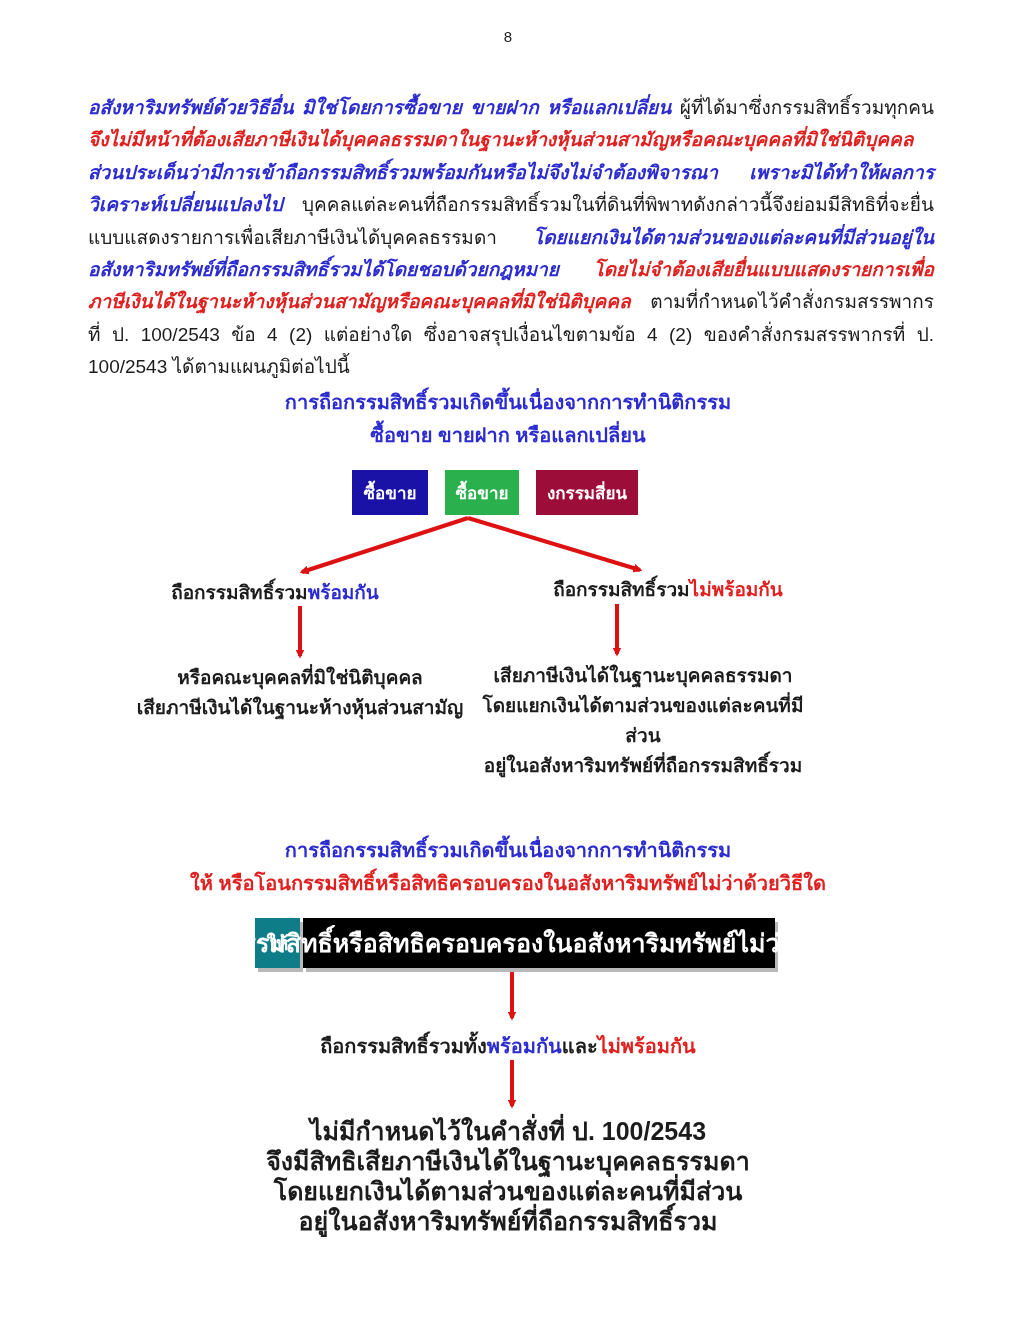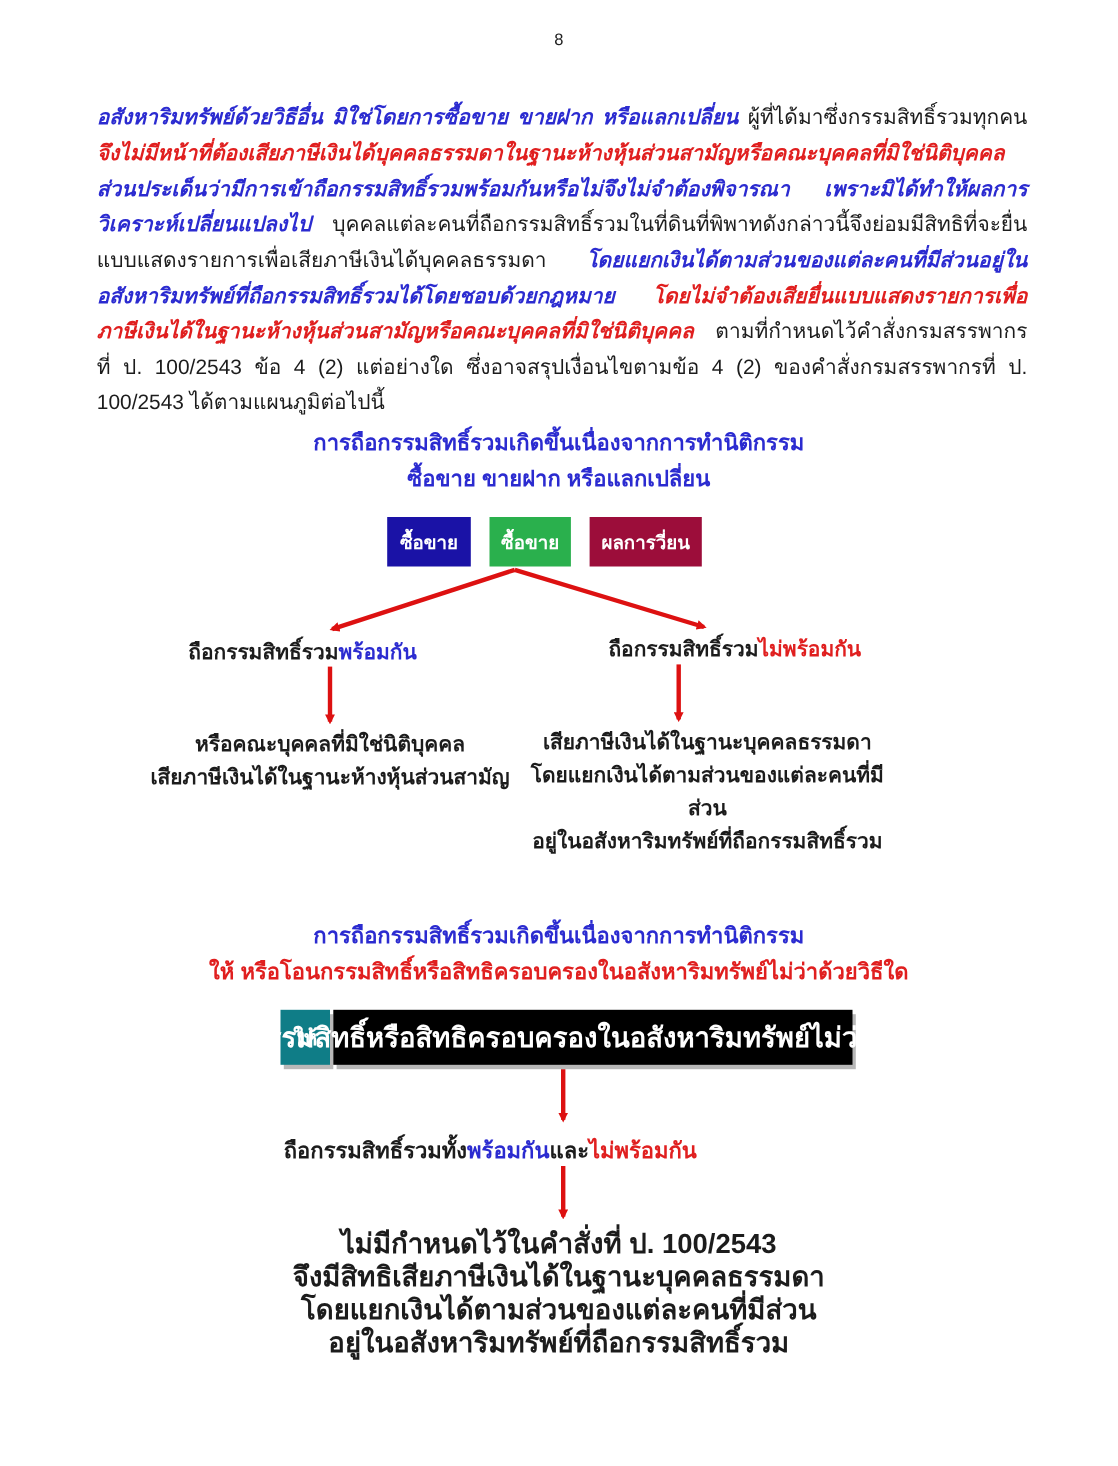--- a/index.html
+++ b/index.html
@@ -48,21 +48,21 @@
   .result-right{left:468px; top:661px; width:350px;}
 
   .bar2{position:absolute; top:918px; height:50px; display:flex; align-items:center;
     justify-content:center; color:#fff; font-weight:bold;
     box-shadow:3px 4px 0 rgba(125,125,125,.55);}
   .bar-give{left:255px; width:45px; background:var(--box-teal); font-size:19px;}
   .bar-transfer{left:303px; width:472px; background:var(--box-black);
     font-size:25px; white-space:nowrap;}
 
   .mid-line{position:absolute; left:258px; top:1030px; width:500px;
-    text-align:left; font-size:20px; font-weight:600; white-space:nowrap;}
+    text-align:center; font-size:20px; font-weight:600; white-space:nowrap;}
   .final{position:absolute; left:258px; top:1116px; width:500px;
     text-align:center; font-size:25px; font-weight:600; line-height:30px;}
 
   svg.arrows{position:absolute; left:0; top:0; pointer-events:none;}
   .arrow-stroke{stroke:var(--arrow-red); stroke-width:4; fill:none;}
   .arrow-fill{fill:var(--arrow-red);}
 </style>
 </head>
 <body>
 
@@ -71,21 +71,21 @@
   <div class="page-number">8</div>
 
   <p class="para"><span class="seg-blue">อสังหาริมทรัพย์ด้วยวิธีอื่น มิใช่โดยการซื้อขาย ขายฝาก หรือแลกเปลี่ยน </span><span class="seg-black">ผู้ที่ได้มาซึ่งกรรมสิทธิ์รวมทุกคน</span><span class="seg-red">จึงไม่มีหน้าที่ต้องเสียภาษีเงินได้บุคคลธรรมดาในฐานะห้างหุ้นส่วนสามัญหรือคณะบุคคลที่มิใช่นิติบุคคล </span><span class="seg-blue">ส่วนประเด็นว่ามีการเข้าถือกรรมสิทธิ์รวมพร้อมกันหรือไม่จึงไม่จำต้องพิจารณา เพราะมิได้ทำให้ผลการวิเคราะห์เปลี่ยนแปลงไป </span><span class="seg-black">บุคคลแต่ละคนที่ถือกรรมสิทธิ์รวมในที่ดินที่พิพาทดังกล่าวนี้จึงย่อมมีสิทธิที่จะยื่นแบบแสดงรายการเพื่อเสียภาษีเงินได้บุคคลธรรมดา </span><span class="seg-blue">โดยแยกเงินได้ตามส่วนของแต่ละคนที่มีส่วนอยู่ในอสังหาริมทรัพย์ที่ถือกรรมสิทธิ์รวมได้โดยชอบด้วยกฎหมาย </span><span class="seg-red">โดยไม่จำต้องเสียยื่นแบบแสดงรายการเพื่อภาษีเงินได้ในฐานะห้างหุ้นส่วนสามัญหรือคณะบุคคลที่มิใช่นิติบุคคล </span><span class="seg-black">ตามที่กำหนดไว้คำสั่งกรมสรรพากร ที่ ป. 100/2543 ข้อ 4 (2) แต่อย่างใด ซึ่งอาจสรุปเงื่อนไขตามข้อ 4 (2) ของคำสั่งกรมสรรพากรที่ ป. 100/2543 ได้ตามแผนภูมิต่อไปนี้</span></p>
 
   <div class="d-title t-blue" style="top:386px;">การถือกรรมสิทธิ์รวมเกิดขึ้นเนื่องจากการทำนิติกรรม</div>
   <div class="d-title t-blue" style="top:419px;">ซื้อขาย ขายฝาก หรือแลกเปลี่ยน</div>
 
   <div class="box-row">
     <div class="dbox b1">ซื้อขาย</div>
     <div class="dbox b2">ซื้อขาย</div>
-    <div class="dbox b3">ผลการวี่ยน</div>
+    <div class="dbox b3">งกรรมสี่ยน</div>
   </div>
 
   <svg class="arrows" width="1016" height="1333" viewBox="0 0 1016 1333">
     <defs>
       <marker id="ah" markerWidth="9" markerHeight="9" refX="6.5" refY="4.5" orient="auto" markerUnits="userSpaceOnUse">
         <path d="M0,0 L9,4.5 L0,9 z" class="arrow-fill"></path>
       </marker>
     </defs>
 
     <path class="arrow-stroke" marker-end="url(#ah)" d="M468,518 L302,572"></path>

